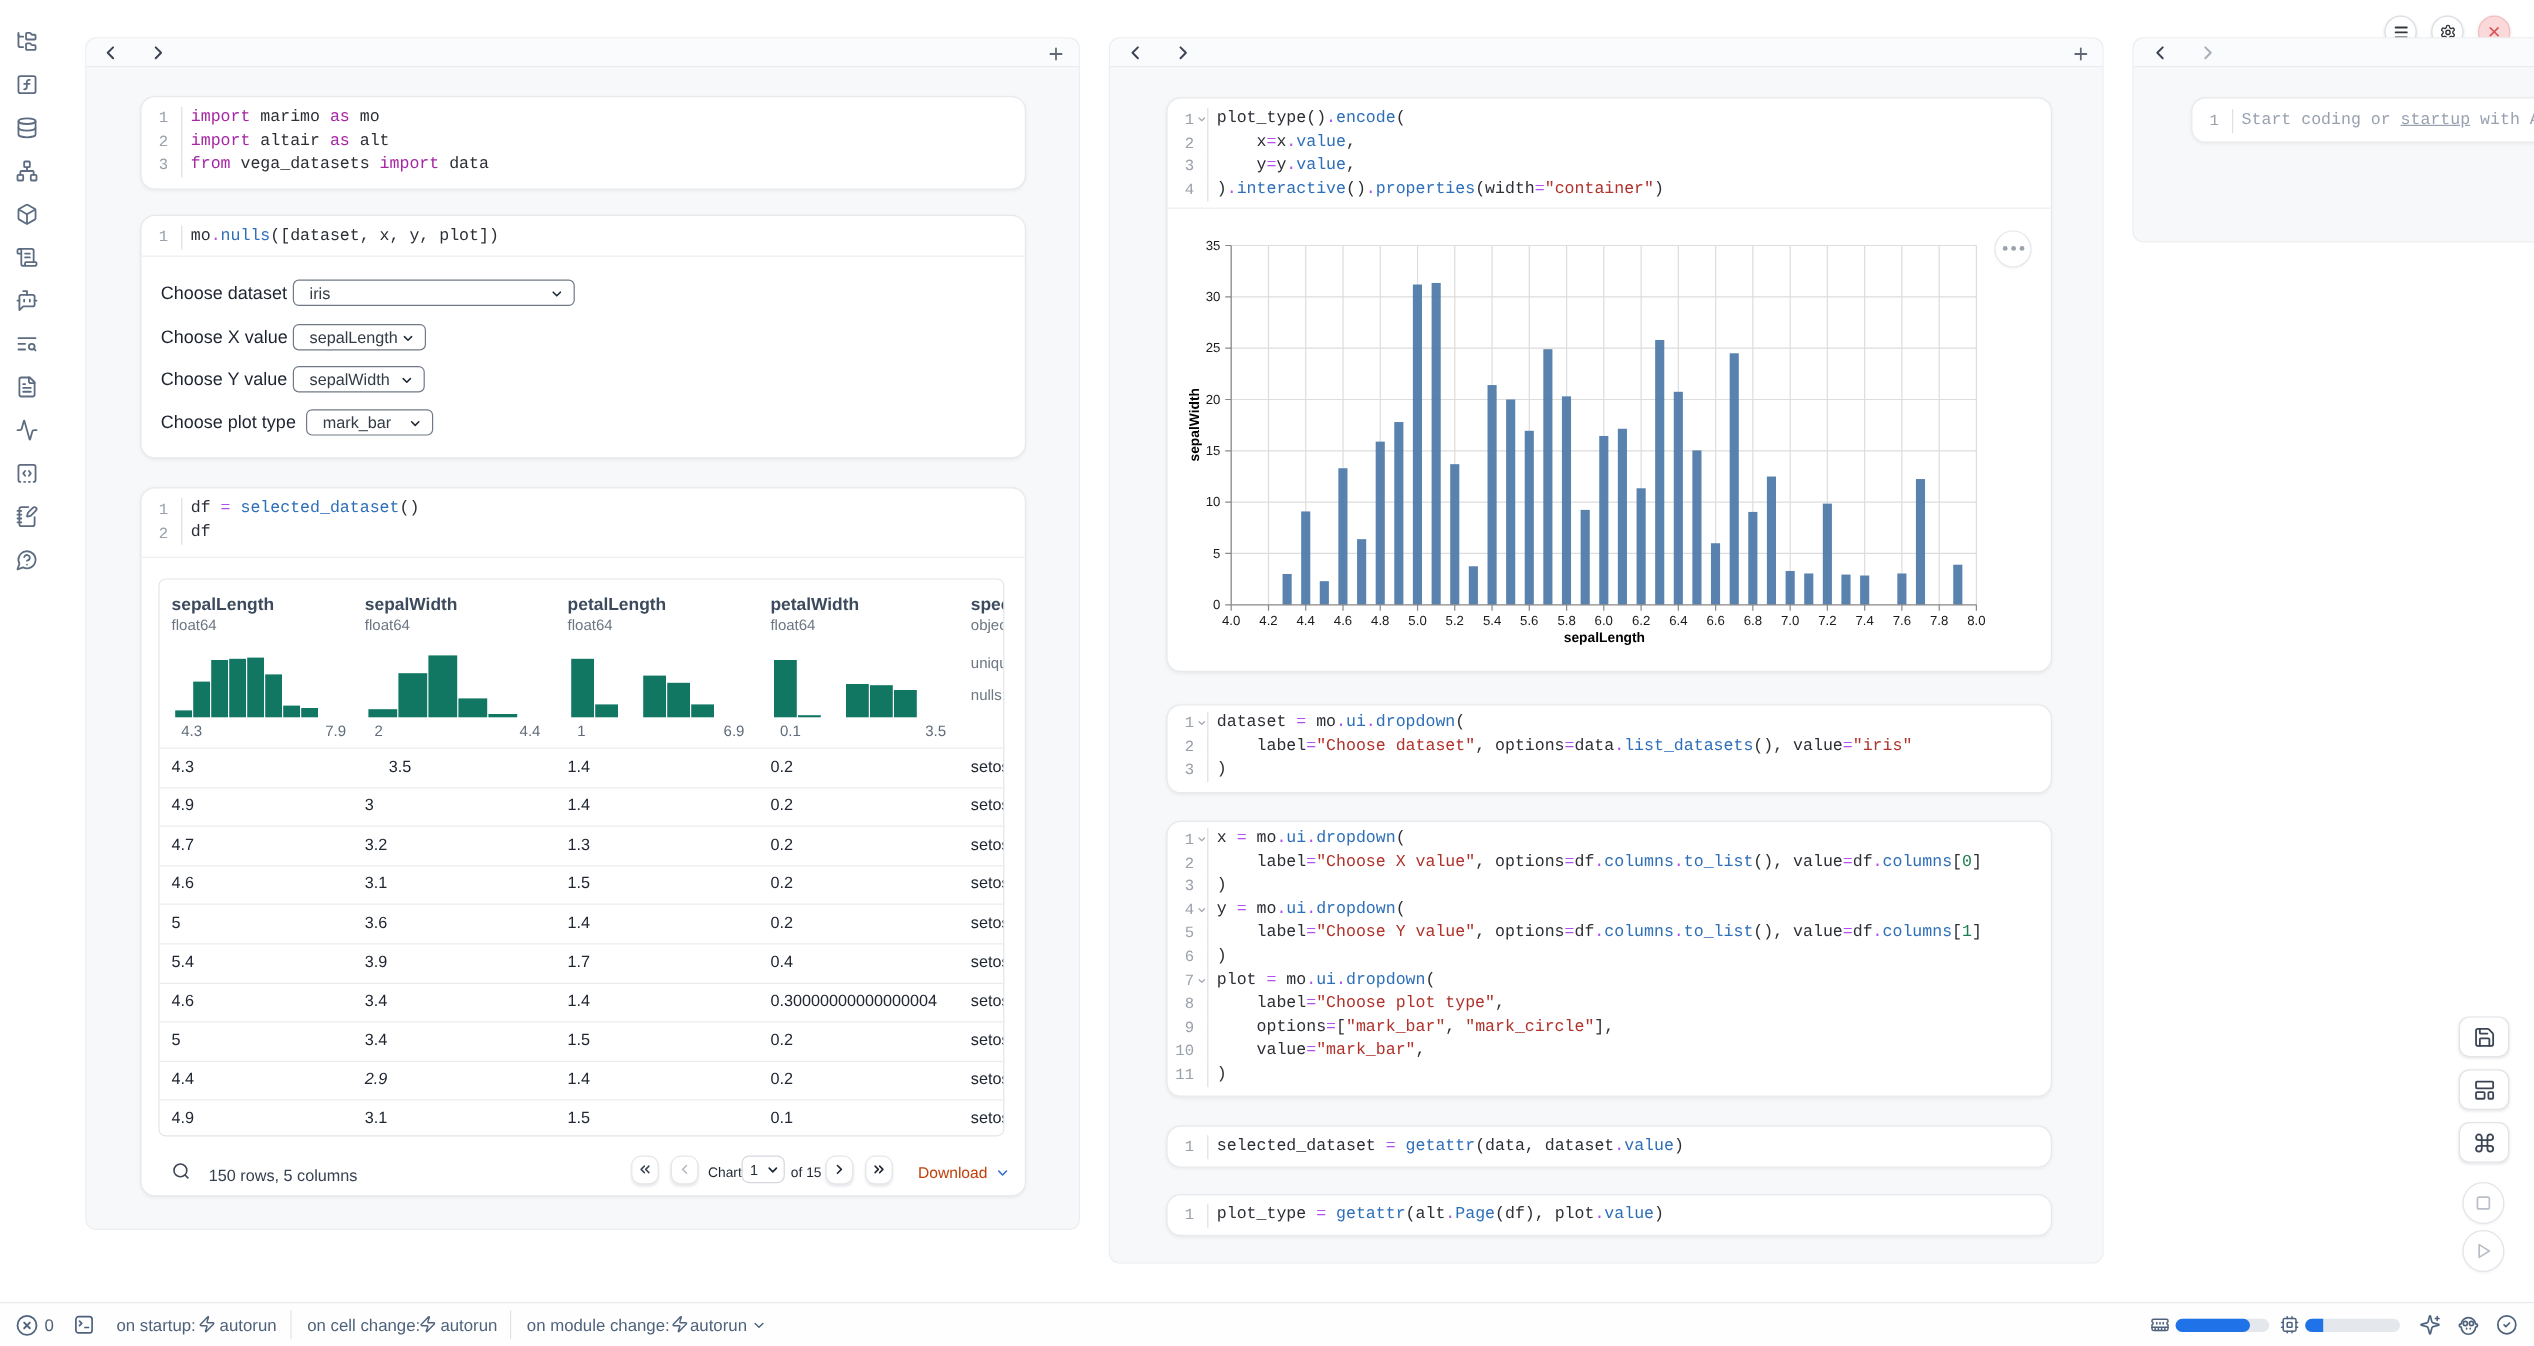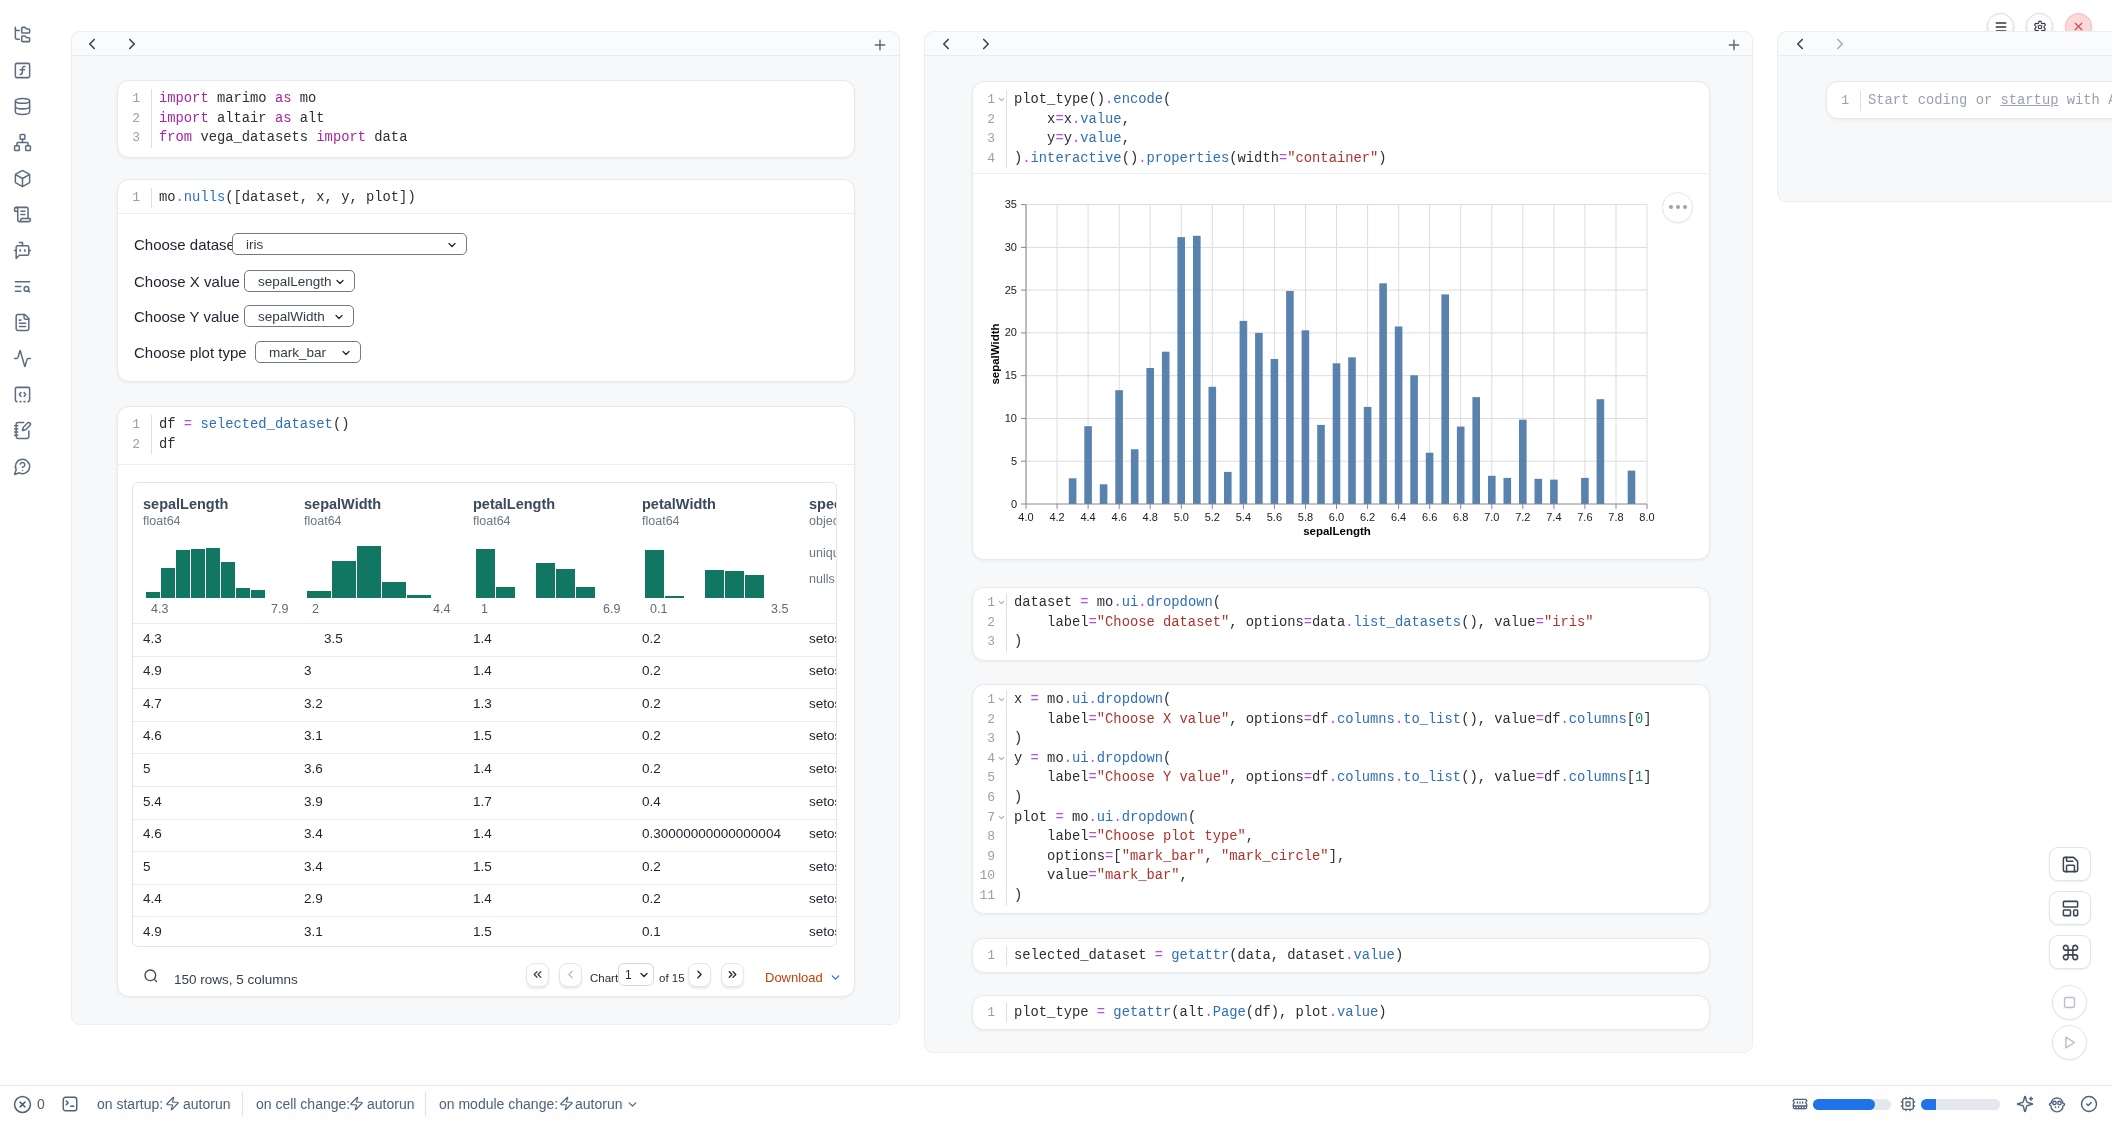--- a/index.html
+++ b/index.html
@@ -258,21 +258,21 @@
       <div class="cl"><span class="gut">3</span><span class="cbody"><span class="kw">from</span> vega_datasets <span class="kw">import</span> data</span></div>
     </div>
   </div>
 
   <div class="cell" style="left:45px; top:147px; width:738px; height:203px;">
     <div class="code">
       <div class="cl"><span class="gut">1</span><span class="cbody">mo<span class="op">.</span><span class="fn">nulls</span>([dataset, x, y, plot])</span></div>
     </div>
     <div class="sep" style="top:33px;"></div>
     <div class="uilabel" style="position:absolute; left:16px; top:56px;">Choose dataset</div>
-    <div class="uisel" style="left:114px; top:53px; width:235px;">iris<svg viewBox="0 0 24 24" fill="none" stroke="currentColor" stroke-width="2.6" stroke-linecap="round" stroke-linejoin="round">
+    <div class="uisel" style="left:126px; top:53px; width:235px;">iris<svg viewBox="0 0 24 24" fill="none" stroke="currentColor" stroke-width="2.6" stroke-linecap="round" stroke-linejoin="round">
             <path d="m6 9 6 6 6-6"></path>
           </svg></div>
     <div class="uilabel" style="position:absolute; left:16px; top:93px;">Choose X value</div>
     <div class="uisel" style="left:126px; top:90px; width:111px;">sepalLength<svg viewBox="0 0 24 24" fill="none" stroke="currentColor" stroke-width="2.6" stroke-linecap="round" stroke-linejoin="round">
             <path d="m6 9 6 6 6-6"></path>
           </svg></div>
     <div class="uilabel" style="position:absolute; left:16px; top:128px;">Choose Y value</div>
     <div class="uisel" style="left:126px; top:125px; width:110px;">sepalWidth<svg viewBox="0 0 24 24" fill="none" stroke="currentColor" stroke-width="2.6" stroke-linecap="round" stroke-linejoin="round">
             <path d="m6 9 6 6 6-6"></path>
           </svg></div>
@@ -395,21 +395,21 @@
       <div class="tcell" style="left:509px; top:343.1px;">0.30000000000000004</div>
       <div class="tcell" style="left:676px; top:343.1px;">setosa</div>
       <div class="trow" style="top:368.2px;"></div>
       <div class="tcell" style="left:10px; top:375.7px;">5</div>
       <div class="tcell" style="left:171px; top:375.7px;">3.4</div>
       <div class="tcell" style="left:340px; top:375.7px;">1.5</div>
       <div class="tcell" style="left:509px; top:375.7px;">0.2</div>
       <div class="tcell" style="left:676px; top:375.7px;">setosa</div>
       <div class="trow" style="top:400.8px;"></div>
       <div class="tcell" style="left:10px; top:408.3px;">4.4</div>
-      <div class="tcell" style="left:171px; top:408.3px;">2.9</div>
+      <div class="tcell" style="left:171px; top:408.3px;font-style:italic;">2.9</div>
       <div class="tcell" style="left:340px; top:408.3px;">1.4</div>
       <div class="tcell" style="left:509px; top:408.3px;">0.2</div>
       <div class="tcell" style="left:676px; top:408.3px;">setosa</div>
       <div class="trow" style="top:433.4px;"></div>
       <div class="tcell" style="left:10px; top:440.9px;">4.9</div>
       <div class="tcell" style="left:171px; top:440.9px;">3.1</div>
       <div class="tcell" style="left:340px; top:440.9px;">1.5</div>
       <div class="tcell" style="left:509px; top:440.9px;">0.1</div>
       <div class="tcell" style="left:676px; top:440.9px;">setosa</div>
     </div>

